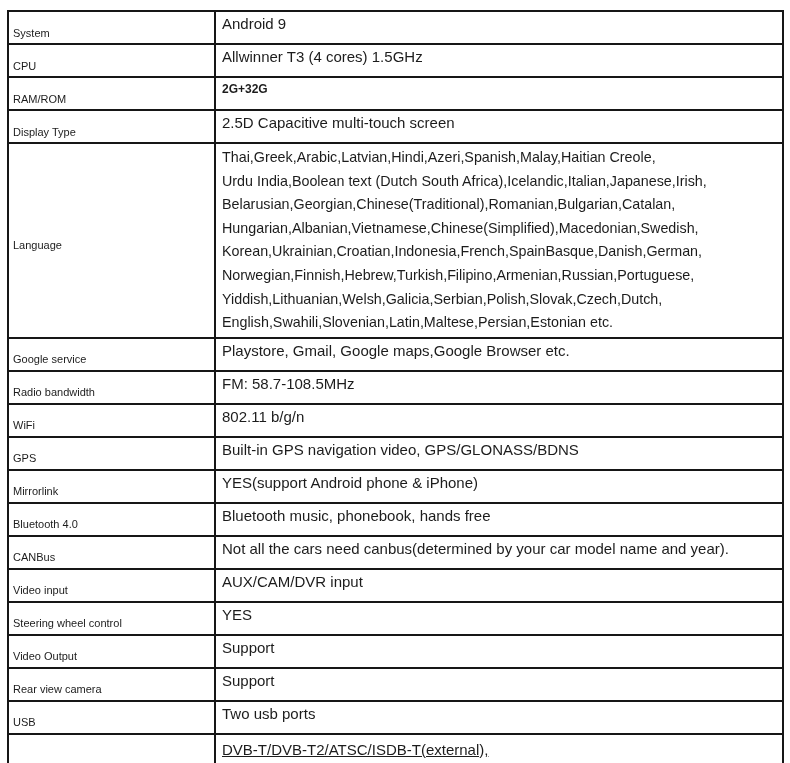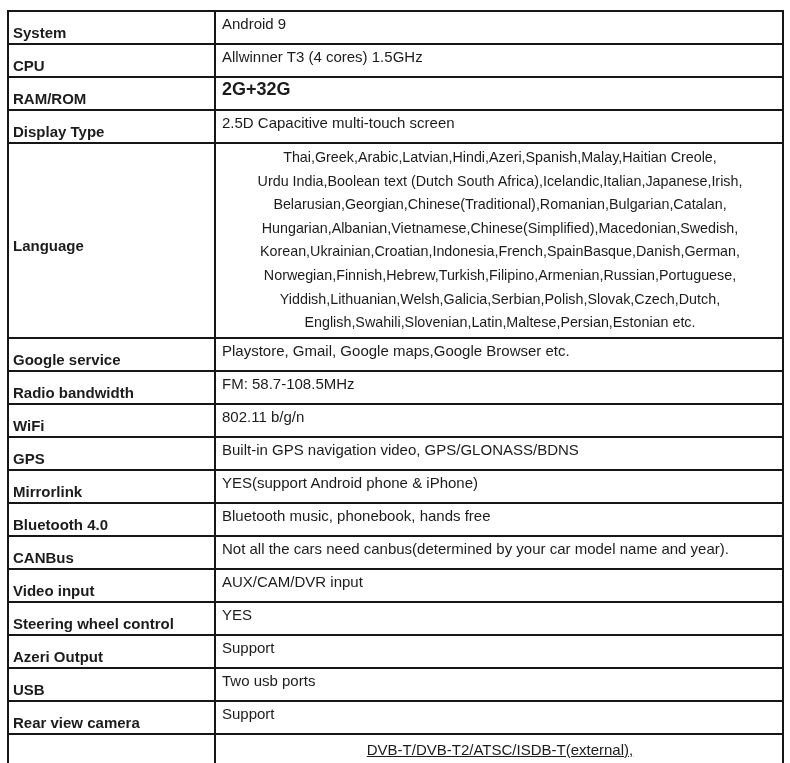--- a/index.html
+++ b/index.html
@@ -22,43 +22,42 @@
     width: 777px;
     background: #ffffff;
   }
   table.spec-table td {
     border: 2px solid #161616;
     vertical-align: middle;
     overflow: hidden;
   }
   td.label {
     width: 197px;
-    font-weight: bold;
-    font-size: 15px;
+    font-weight: normal;
+    font-size: 11px;
     padding: 11px 4px 1px 4px;
     white-space: nowrap;
   }
   td.value {
     font-size: 15px;
     padding: 1px 4px 9px 6px;
     white-space: pre;
     line-height: 21px;
   }
   tr.spec-row {
     height: 25px;
   }
   td.value.value-bold {
     font-weight: bold;
-    font-size: 18px;
+    font-size: 12px;
   }
   td.value.multiline {
     line-height: 23.7px;
     padding-top: 2px;
     padding-bottom: 2px;
-    text-align: center;
   }
   tr.row-language td.value {
     font-size: 14.3px;
     line-height: 23.6px;
   }
   tr.row-extended-functions td.value {
     font-size: 15px;
     line-height: 25.4px;
     text-decoration: underline;
   }
@@ -126,30 +125,30 @@
         </tr>
         <tr class="spec-row row-video-input">
           <td class="label">Video input</td>
           <td class="value">AUX/CAM/DVR input</td>
         </tr>
         <tr class="spec-row row-steering-wheel-control">
           <td class="label">Steering wheel control</td>
           <td class="value">YES</td>
         </tr>
         <tr class="spec-row row-video-output">
-          <td class="label">Azeri Output</td>
+          <td class="label">Video Output</td>
+          <td class="value">Support</td>
+        </tr>
+        <tr class="spec-row row-rear-view-camera">
+          <td class="label">Rear view camera</td>
           <td class="value">Support</td>
         </tr>
         <tr class="spec-row row-usb">
           <td class="label">USB</td>
           <td class="value">Two usb ports</td>
-        </tr>
-        <tr class="spec-row row-rear-view-camera">
-          <td class="label">Rear view camera</td>
-          <td class="value">Support</td>
         </tr>
         <tr class="spec-row row-extended-functions">
           <td class="label">Italian functions</td>
           <td class="value multiline">DVB-T/DVB-T2/ATSC/ISDB-T(external),
 TPMS, DVR, TMC, OBD, DAB USB 4G Modem etc.
 (They are extended equipment)</td>
         </tr>
       </tbody>
   </table>
 </div>

